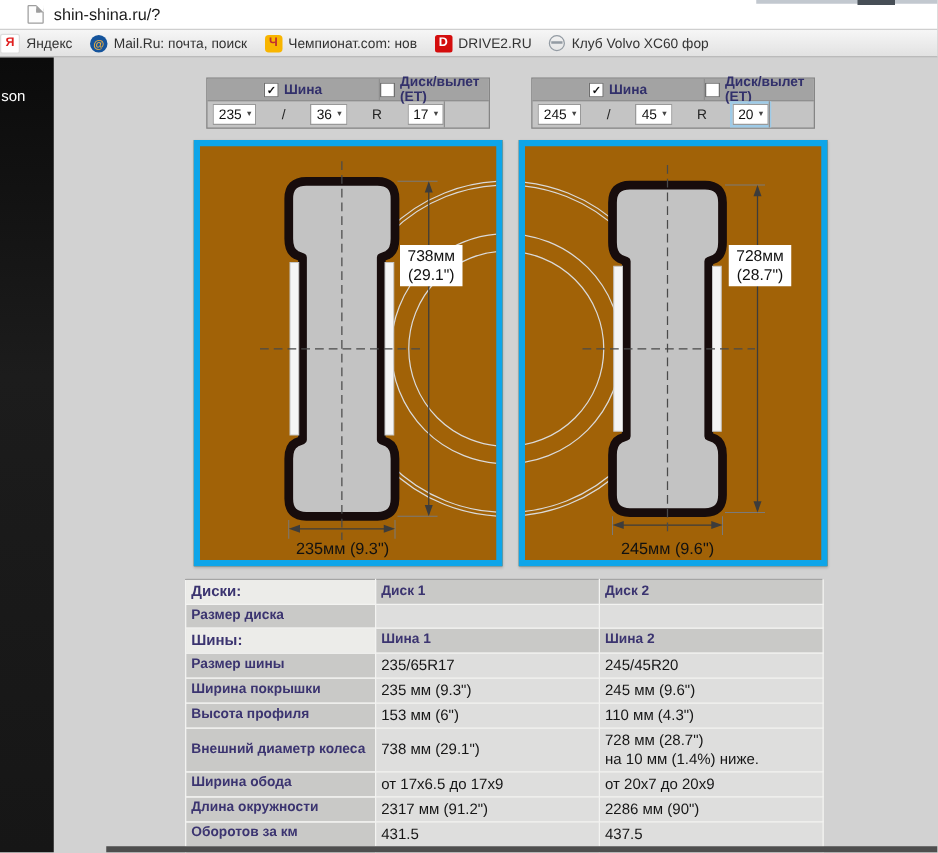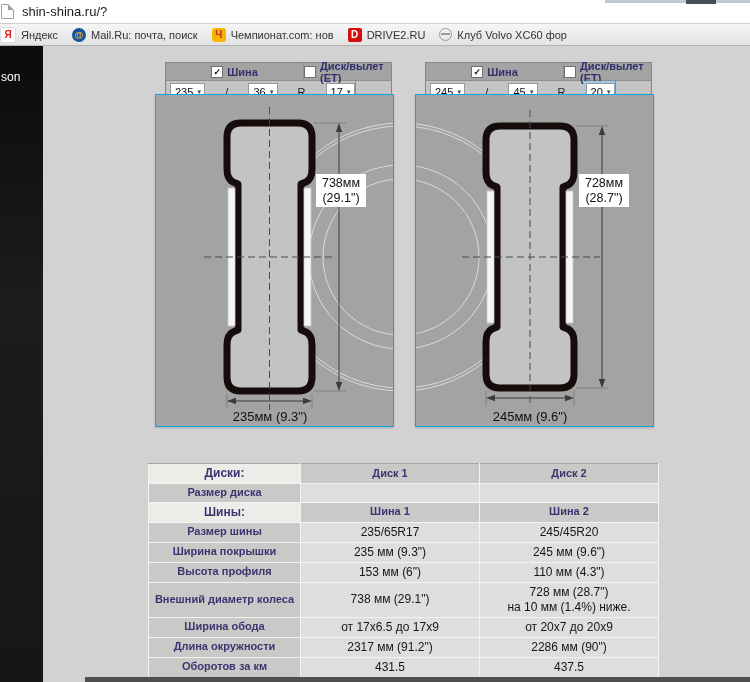--- a/index.html
+++ b/index.html
@@ -2,21 +2,21 @@
 <html><head>
 <meta charset="utf-8">
 <style>
   html,body{margin:0;padding:0}
   body{
     width:750px;height:682px;position:relative;overflow:hidden;
     font-family:"Liberation Sans",sans-serif;background:#d2d2d2;
   }
   
   .addr-bar{position:relative;height:23px;background:#fff;border-bottom:1px solid #cfcfcf;
-    display:flex;align-items:center;gap:8px;padding-left:1px;z-index:5}
+    display:flex;align-items:center;gap:8px;padding-left:22px;z-index:5}
   .doc-icon{width:11px;height:13px;border:1px solid #9e9e9e;border-radius:1px;background:#fdfdfd;position:relative;flex:none}
   .doc-icon::before{content:"";position:absolute;right:-1px;top:-1px;border:3px solid #fff;
     border-left-color:#9e9e9e;border-bottom-color:#9e9e9e;width:0;height:0}
   .url-text{font-size:13px;color:#1b1b1b}
   .win-frag-light{position:absolute;top:0;right:0;width:145px;height:3px;background:#c2c8cf}
   .win-frag-dark{position:absolute;top:0;right:34px;width:30px;height:4px;background:#474e56}
   .bookmarks-bar{height:21px;background:linear-gradient(#f6f6f6,#e2e2e2);
     border-bottom:1px solid #b2b2b2;display:flex;align-items:center;padding-left:0;overflow:hidden}
   .bm-item{display:flex;align-items:center;gap:5px;padding:0 7px;height:100%;font-size:11px;color:#333;flex:none}
   .bm-item:first-child{margin-left:-7px}
@@ -47,30 +47,30 @@
     font-size:9px;line-height:10px;text-align:center;color:#111;flex:none}
   .sel-body{display:flex;height:21px;align-items:center}
   .sel-body .b1{flex:0 0 137px;display:flex;align-items:center;gap:20px;padding-left:4px;
     font-size:11px;color:#222;height:100%}
   .sel-body .b2{flex:1;border-left:1px solid #8f8f8f;height:100%}
   .dd{display:inline-flex;align-items:center;background:#fff;border:1px solid #999;
     height:15px;padding:0 2px 0 4px;font-size:11px;gap:3px;color:#111}
   .dd .arr{font-size:6px;color:#444}
   .dd.focused{outline:2px solid #9ecbe8}
   
-  .diagram{position:absolute;top:48px;width:237px;height:331px;background:#a3a3a3;
-    border:1px solid #0ea5e9;box-shadow:0 1px 2px rgba(0,0,0,.18);overflow:hidden}
+  .diagram{position:absolute;top:66px;width:237px;height:331px;background:#a16207;
+    border:5px solid #0ea5e9;box-shadow:0 1px 2px rgba(0,0,0,.18);overflow:hidden}
   .diagram.d1{left:155px}
   .diagram.d2{left:415px}
   .tire-svg{position:absolute;left:0;top:0}
   .tire-svg text{font-family:"Liberation Sans",sans-serif}
   
   .cmp-table{position:absolute;left:148px;top:417px;width:510px;border-collapse:collapse;
     border:1px solid #8f8f8f;background:#dededd;table-layout:fixed}
-  .cmp-table td{border:1px solid #f3f3f1;text-align:center;color:#161616;
+  .cmp-table td{border:1px solid #f3f3f1;text-align:left;color:#161616;
     padding:2px 4px;font-size:12px;line-height:1.25;overflow:hidden}
   .cmp-table td.lbl{background:#c9c9c7;color:#3b3470;font-weight:bold;font-size:11px}
   .cmp-table td.sec{background:#ecece9;color:#3b3470;font-weight:bold;font-size:12px}
   .cmp-table td.vhead{background:#c9c9c7;color:#3b3470;font-weight:bold;font-size:11px}
   .cmp-table td.val{background:#dededd;white-space:pre-line}
   .cmp-table td.left{text-align:left}
   .cmp-table tr.hdr td{border-top:1px solid #a5a5a5}
 </style>
 </head>
 <body>

